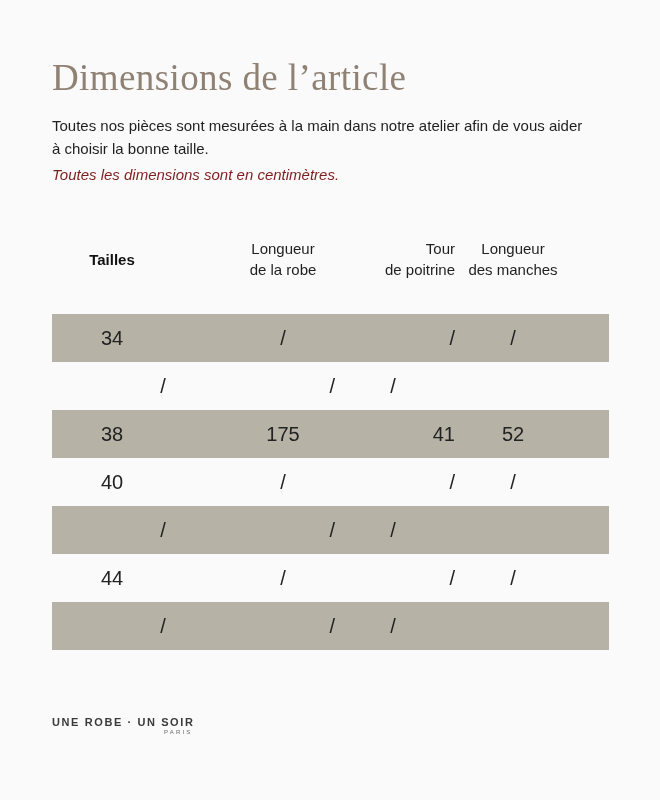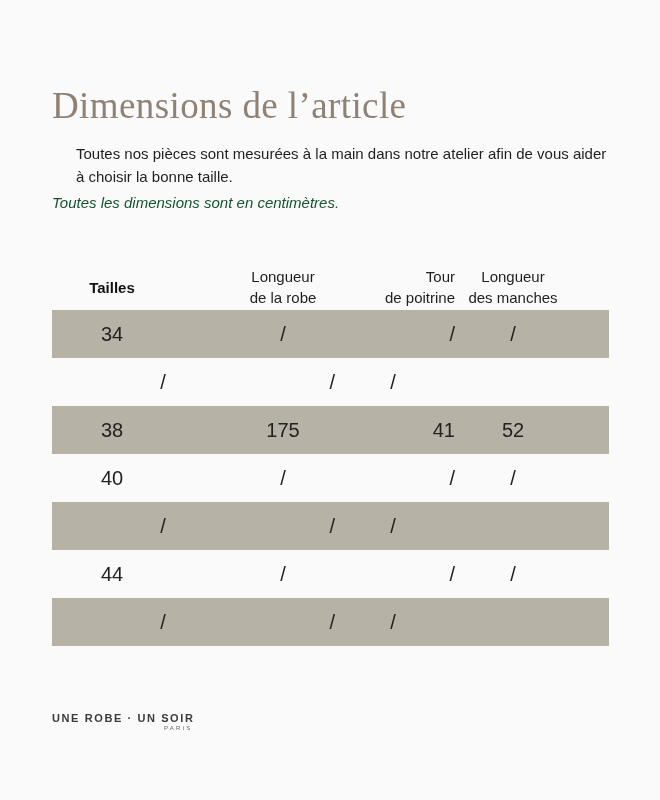--- a/index.html
+++ b/index.html
@@ -8,57 +8,57 @@
     width:660px; height:800px;
     background:#fafafa;
     position:relative;
     overflow:hidden;
     font-family:"Liberation Sans", sans-serif;
     color:#222222;
   }
   .content { padding-left:52px; }
 
   .page-title {
-    margin-top:86px;
+    margin-top:58px;
     font-family:"Liberation Serif", "DejaVu Serif", serif;
     font-weight:400;
     font-size:37px;
     line-height:40px;
     letter-spacing:0.4px;
     color:#8f8173;
   }
 
   .intro {
     margin-top:16px;
     font-size:15px;
     line-height:23px;
     color:#1f1f1f;
     width:575px;
   }
-  .intro .line { display:block;margin-left:24px; }
+  .intro .line { display:block; }
   .units-note {
     margin-top:3px;
     font-size:15px;
     line-height:23px;
     font-style:italic;
-    color:#14532d;
+    color:#7f1d1d;
   }
 
   .size-table { margin-top:50px; width:557px; }
   .trow {
     display:flex;
     align-items:center;
     height:48px;
     width:557px;
     font-size:20px;
   }
   .trow.shaded { background:#b7b2a6; }
   .thead {
     height:46px;
-    margin-bottom:0;
+    margin-bottom:32px;
     font-size:15px;
     line-height:21px;
     background:transparent;
   }
   .cell-size { width:120px; text-align:center; }
   .thead .cell-size { font-weight:700; color:#111; }
   .sp { width:53px; }
   .c2 { width:116px; text-align:center; }
   .c3 { width:114px; text-align:right; }
   .c4 { width:116px; text-align:center; }

